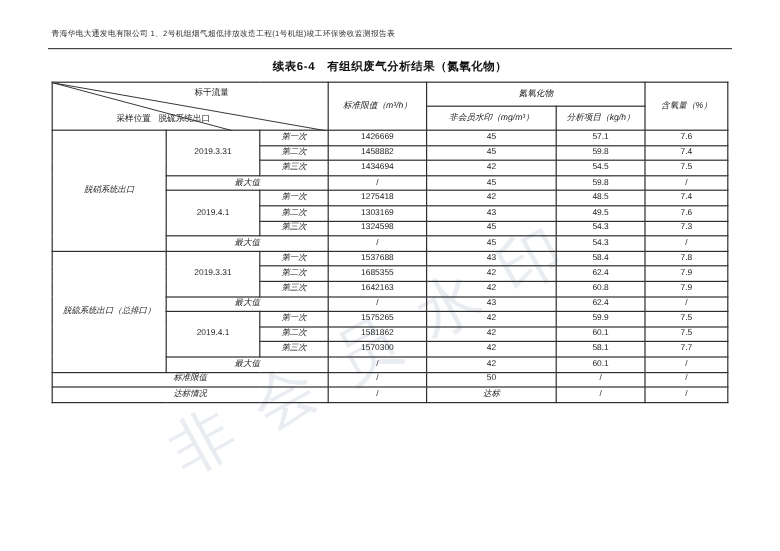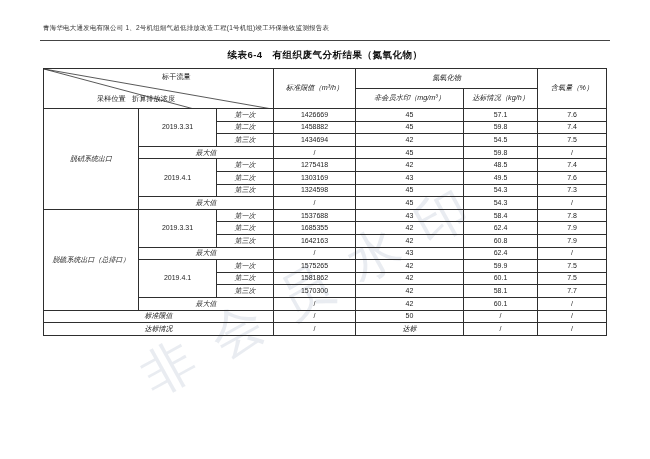--- a/index.html
+++ b/index.html
@@ -76,31 +76,31 @@
     </colgroup>
     <tbody>
 
       <tr class="hdr">
         <th class="corner" colspan="3" rowspan="2">
           <svg width="228" height="40" viewBox="0 0 228 40">
             <line x1="0" y1="0" x2="150" y2="40" stroke="#2e2e2e" stroke-width="0.8"></line>
             <line x1="0" y1="0" x2="228" y2="40" stroke="#2e2e2e" stroke-width="0.8"></line>
           </svg>
           <span class="lbl top">标干流量</span>
-          <span class="lbl mid">折算排放浓度</span>
+          <span class="lbl mid">脱硫系统出口</span>
           <span class="lbl bottom">采样位置</span>
         </th>
         <th rowspan="2" class="zh">标准限值（m³/h）</th>
         <th colspan="2" class="zh">氮氧化物</th>
         <th rowspan="2" class="zh">含氧量（%）</th>
       </tr>
 
       <tr class="hdr">
         <th class="zh">非会员水印（mg/m³）</th>
-        <th class="zh">达标情况（kg/h）</th>
+        <th class="zh">分析项目（kg/h）</th>
       </tr>
 
       <tr class="data">
         <td class="zh" rowspan="8">脱硝系统出口</td>
         <td rowspan="3">2019.3.31</td>
         <td class="zh">第一次</td>
         <td>1426669</td>
         <td>45</td>
         <td>57.1</td>
         <td>7.6</td>

